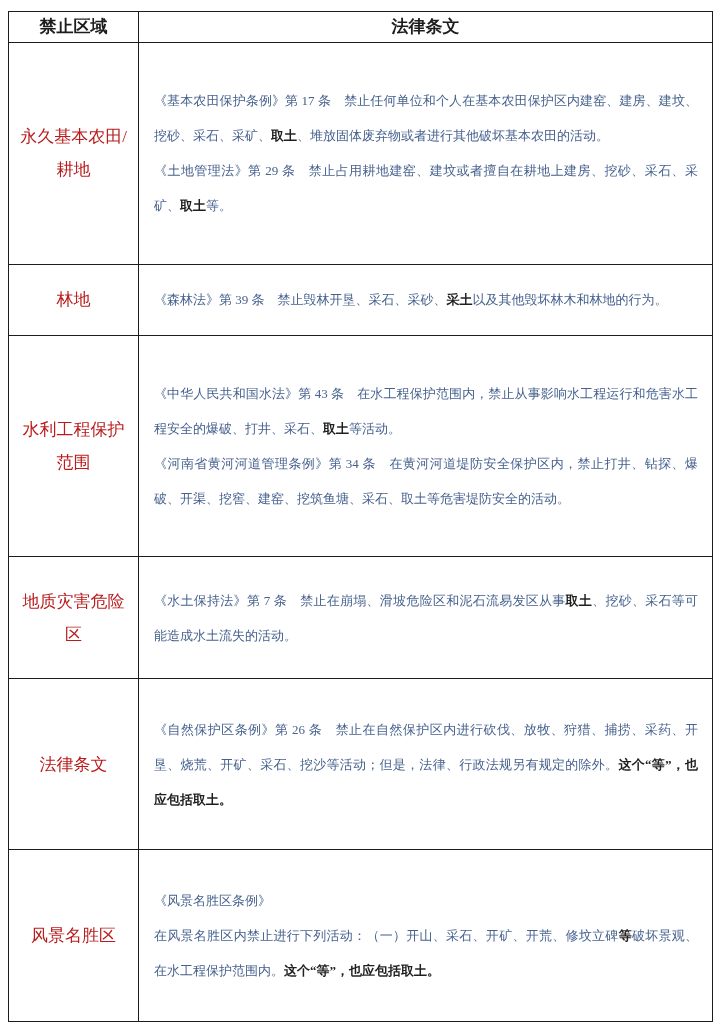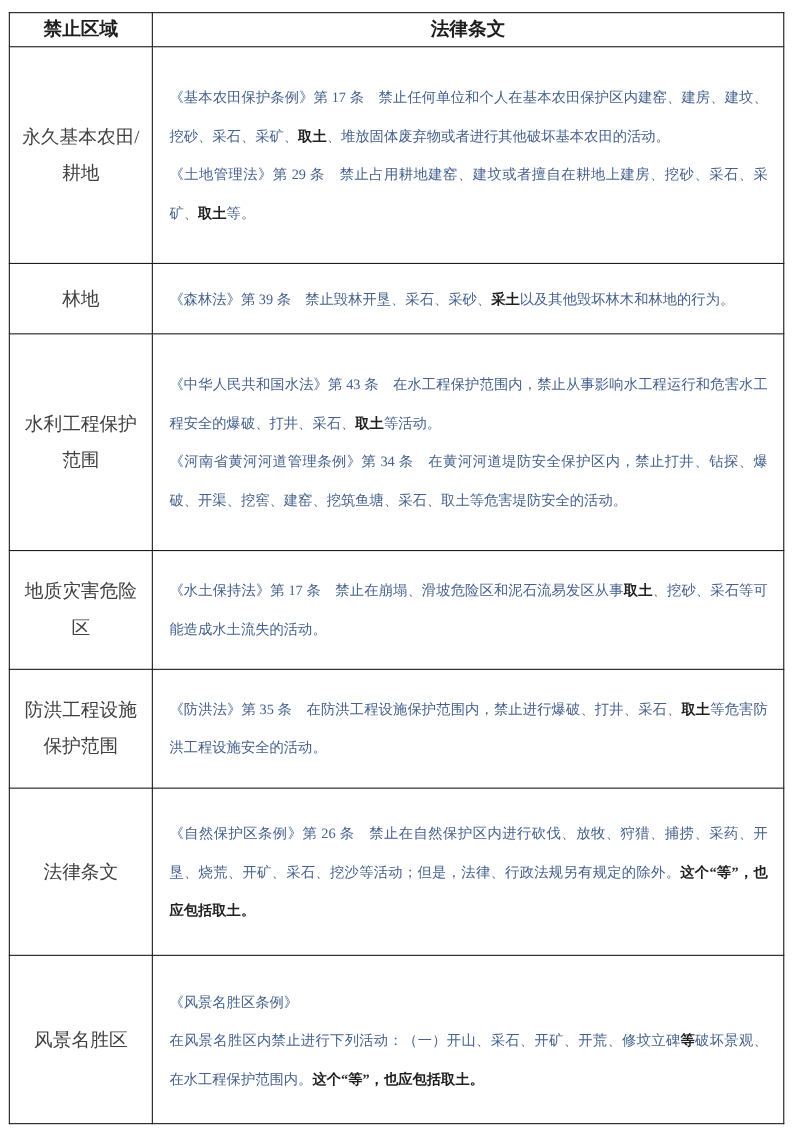--- a/index.html
+++ b/index.html
@@ -38,21 +38,21 @@
     padding: 4px 2px;
     line-height: 22px;
     background: #ffffff;
     margin-left: 43px;
   }
   th.header-area { width: 130px; }
   td.area-cell {
     width: 130px;
     text-align: center;
     vertical-align: middle;
-    color: #404040;
+    color: #b91c1c;
     font-size: 17px;
     line-height: 33px;
     padding: 6px 10px;
     background: #ffffff;
   }
   td.law-cell {
     color: #46618e;
     font-size: 13px;
     line-height: 35px;
     padding: 7px 14px 7px 15px;
@@ -97,27 +97,21 @@
         <tr>
           <td class="area-cell">水利工程保护范围</td>
           <td class="law-cell">
             <div class="para"><span>《中华人民共和国水法》第 43 条　在水工程保护范围内，禁止从事影响水工程运行和危害水工程安全的爆破、打井、采石、</span><span class="bold">取土</span><span>等活动。</span></div>
             <div class="para"><span>《河南省黄河河道管理条例》第 34 条　在黄河河道堤防安全保护区内，禁止打井、钻探、爆破、开渠、挖窖、建窑、挖筑鱼塘、采石、取土等危害堤防安全的活动。</span></div>
           </td>
         </tr>
         <tr>
           <td class="area-cell">地质灾害危险区</td>
           <td class="law-cell">
-            <div class="para"><span>《水土保持法》第 17 条　禁止在崩塌、滑坡危险区和泥石流易发区从事</span><span class="bold">取土</span><span>、挖砂、采石等可能造成水土流失的活动。</span></div>
-          </td>
-        </tr>
-        <tr>
-          <td class="area-cell">防洪工程设施保护范围</td>
-          <td class="law-cell">
-            <div class="para"><span>《防洪法》第 35 条　在防洪工程设施保护范围内，禁止进行爆破、打井、采石、</span><span class="bold">取土</span><span>等危害防洪工程设施安全的活动。</span></div>
+            <div class="para"><span>《水土保持法》第 7 条　禁止在崩塌、滑坡危险区和泥石流易发区从事</span><span class="bold">取土</span><span>、挖砂、采石等可能造成水土流失的活动。</span></div>
           </td>
         </tr>
         <tr>
           <td class="area-cell">法律条文</td>
           <td class="law-cell">
             <div class="para"><span>《自然保护区条例》第 26 条　禁止在自然保护区内进行砍伐、放牧、狩猎、捕捞、采药、开垦、烧荒、开矿、采石、挖沙等活动；但是，法律、行政法规另有规定的除外。</span><span class="bold">这个“等”，也应包括取土。</span></div>
           </td>
         </tr>
         <tr>
           <td class="area-cell">风景名胜区</td>

